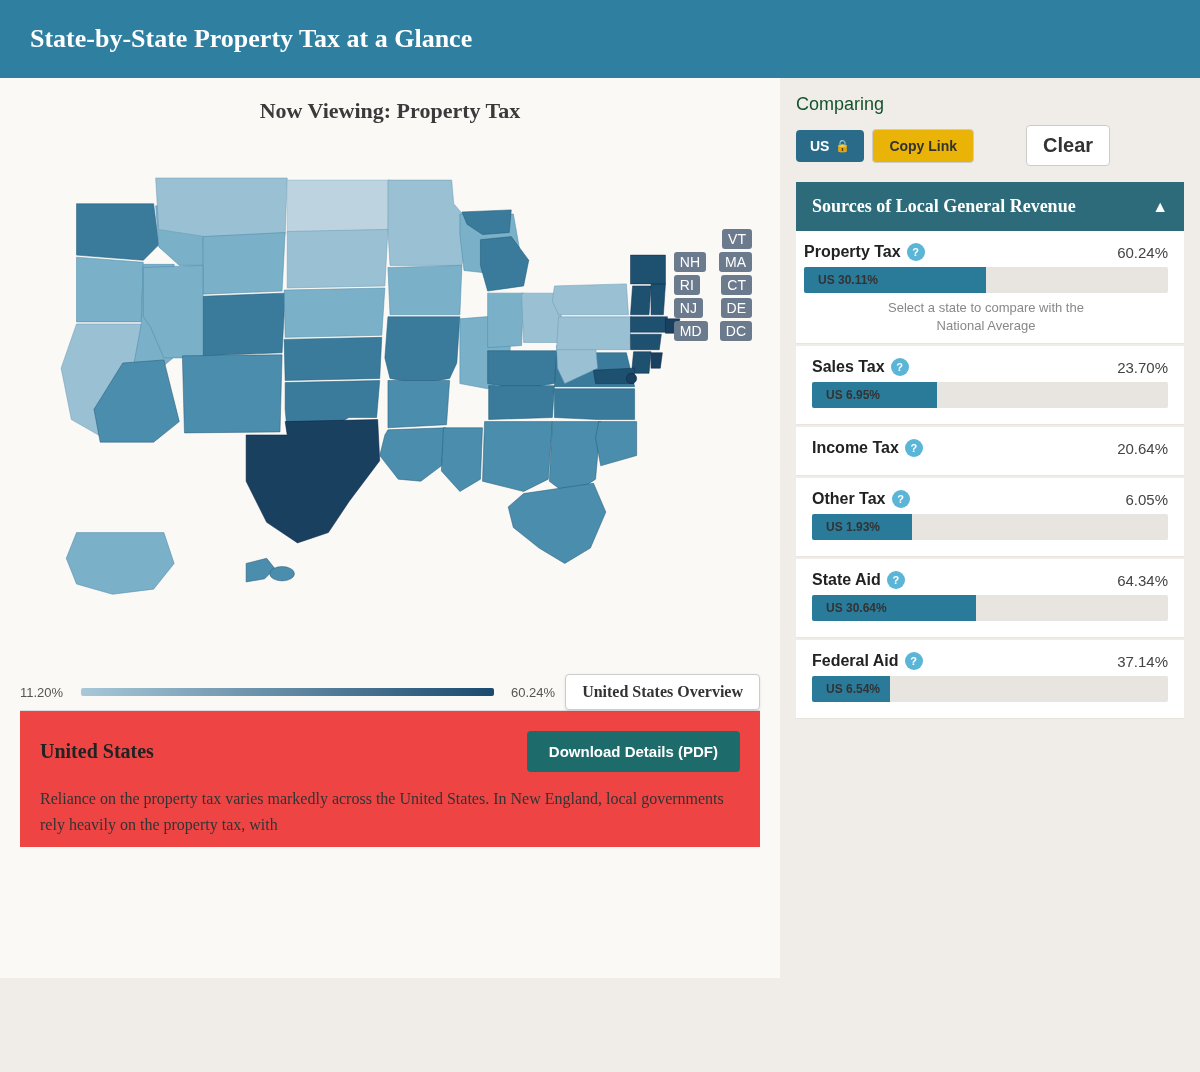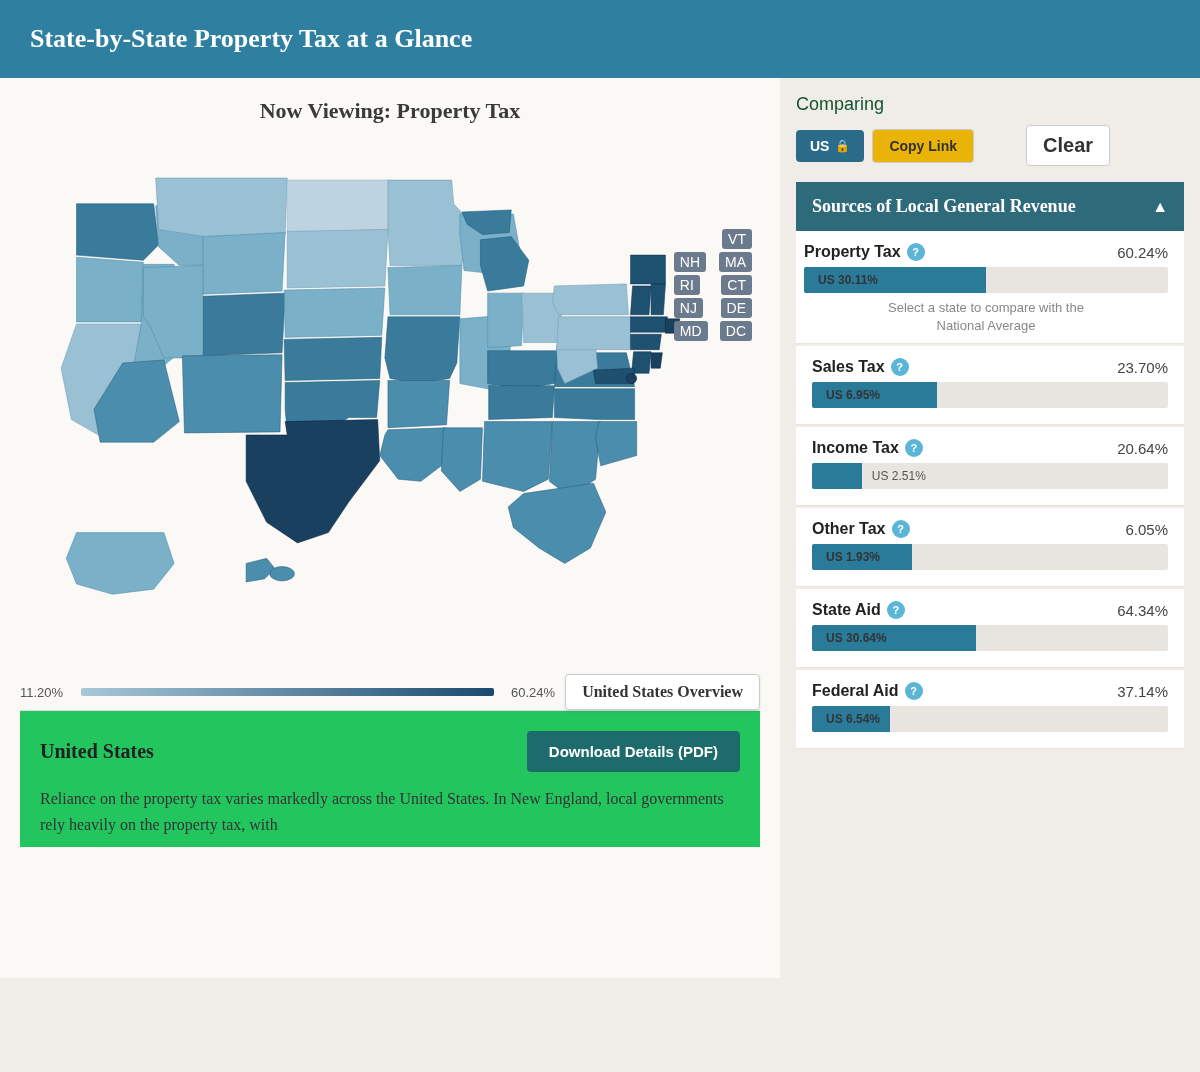--- a/index.html
+++ b/index.html
@@ -71,21 +71,21 @@
       padding: 8px 16px;
       font-size: 16px;
       font-weight: bold;
       color: #333;
       margin-left: 10px;
       box-shadow: 0 1px 3px rgba(0,0,0,0.1);
       white-space: nowrap;
     }
 
     .bottom-section {
-      background: #22c55e;
+      background: #ef4444;
       padding: 20px 20px 10px 20px;
       border-top: 1px solid #ddd;
     }
 
     .bottom-header {
       display: flex;
       align-items: center;
       justify-content: space-between;
       margin-bottom: 14px;
     }
@@ -536,25 +536,20 @@
     </div>
 
     <div class="metric-card">
       <div class="metric-header">
         <div class="metric-name">
           <span>Income Tax</span>
           <span class="help-icon">?</span>
         </div>
         <span class="metric-pct">20.64%</span>
       </div>
-      <div class="bar-container">
-        <div class="bar-fill" style="width:14%;">
-        </div>
-        <span class="bar-label-outside" style="position:absolute;left:calc(14% + 4px);top:50%;transform:translateY(-50%);">US 2.51%</span>
-      </div>
     </div>
 
     <div class="metric-card">
       <div class="metric-header">
         <div class="metric-name">
           <span>Other Tax</span>
           <span class="help-icon">?</span>
         </div>
         <span class="metric-pct">6.05%</span>
       </div>

